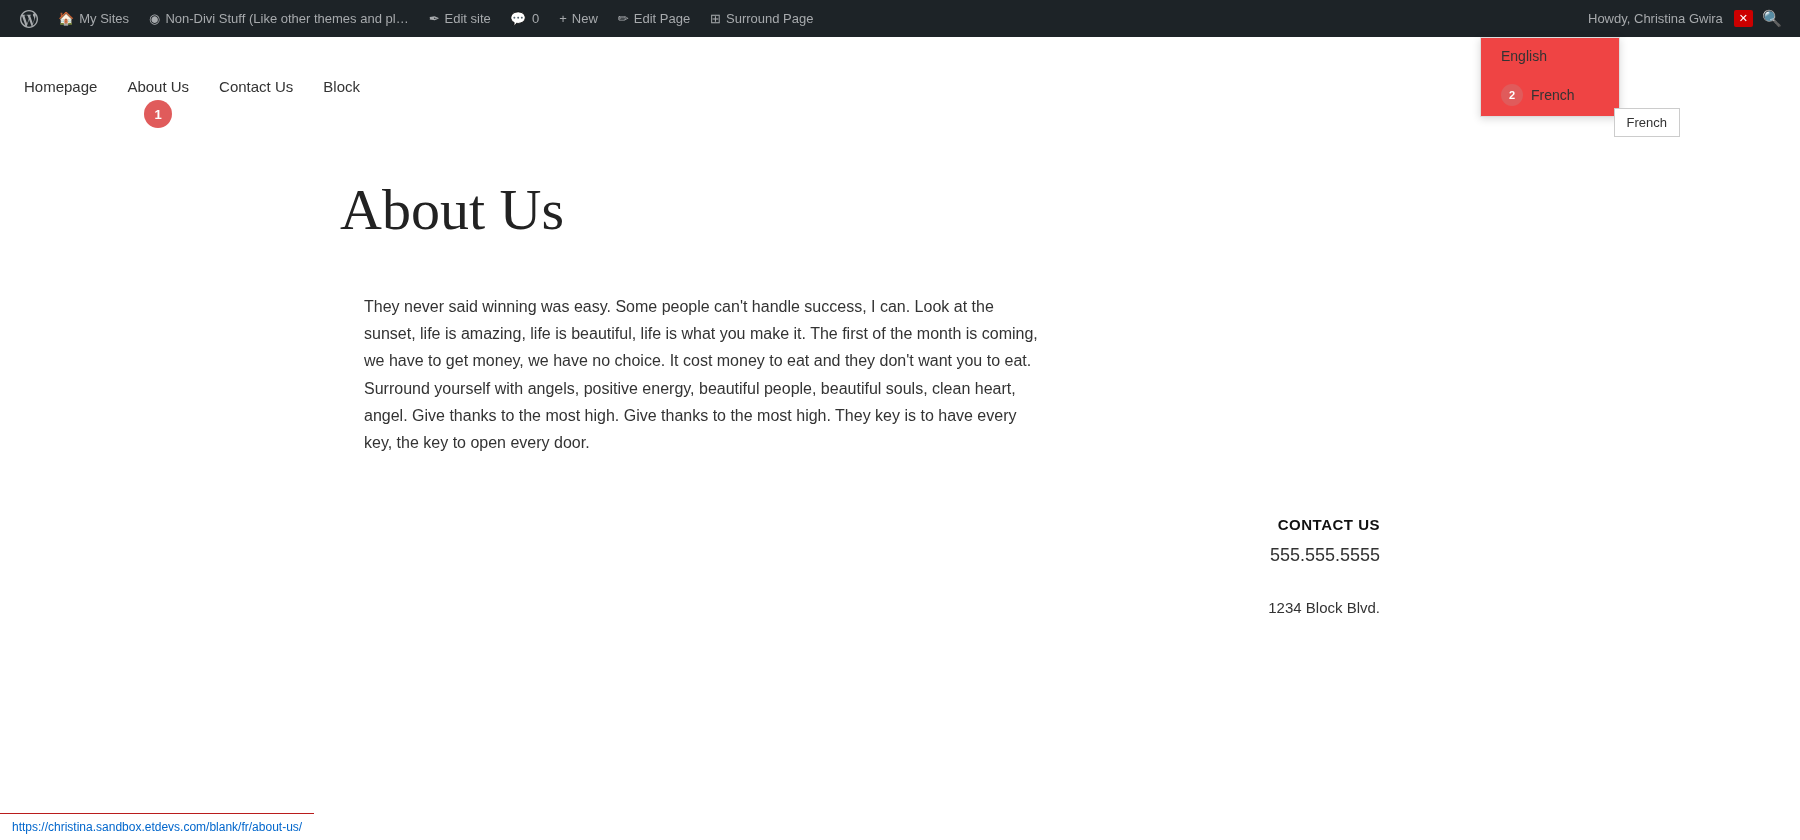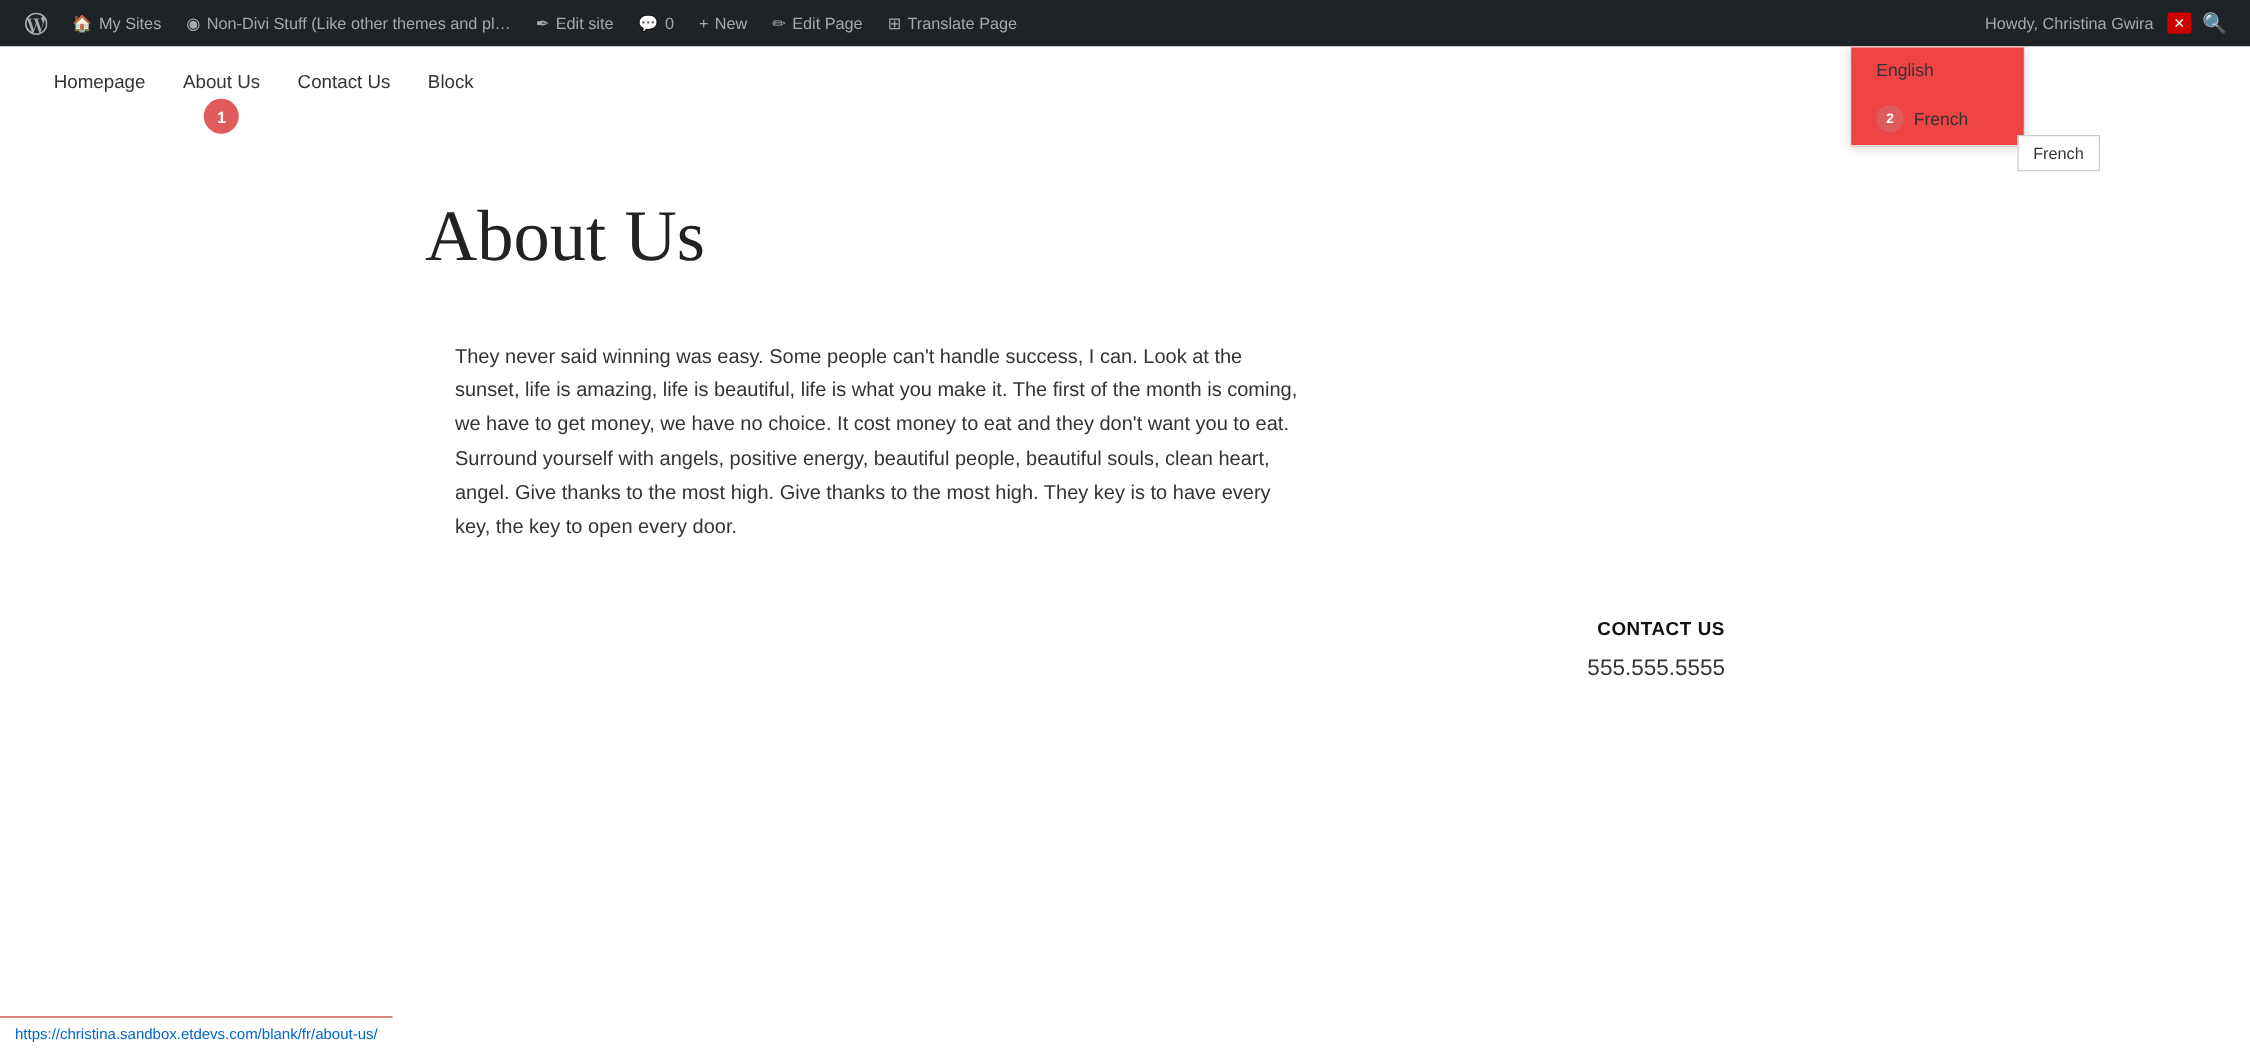--- a/index.html
+++ b/index.html
@@ -32,25 +32,26 @@
       display: flex;
       align-items: center;
       gap: 1px;
       color: #a7aaad;
     }
     .admin-bar-right .howdy { padding: 0 10px; }
     .admin-bar-right .search-icon { font-size: 16px; cursor: pointer; padding: 0 8px; }
 
     
     #site-nav {
-      padding: 20px 43px;
+      padding: 20px 24px;
       display: flex;
       align-items: center;
       border-bottom: none;
       position: relative;
+      margin-top: 21px;
     }
     .nav-links {
       display: flex;
       gap: 30px;
       list-style: none;
     }
     .nav-links a {
       text-decoration: none;
       color: #333;
       font-size: 15px;
@@ -206,21 +207,21 @@
   <div class="admin-bar-item">
     <span>+</span>
     <span>New</span>
   </div>
   <div class="admin-bar-item">
     <span>✏</span>
     <span>Edit Page</span>
   </div>
   <div class="admin-bar-item">
     <span>⊞</span>
-    <span>Translate Page</span>
+    <span>Surround Page</span>
   </div>
   <div class="admin-bar-right">
     <span class="howdy">Howdy, Christina Gwira</span>
     <span style="background:#c00; color:#fff; padding:2px 5px; font-size:11px; border-radius:2px;">✕</span>
     <span class="search-icon">🔍</span>
   </div>
 </div>
 
 <div id="site-nav">
   <ul class="nav-links">
@@ -255,17 +256,18 @@
 </div>
 
 <div id="main-content">
   <h1 class="page-title">About Us</h1>
   <p class="page-body">They never said winning was easy. Some people can't handle success, I can. Look at the sunset, life is amazing, life is beautiful, life is what you make it. The first of the month is coming, we have to get money, we have no choice. It cost money to eat and they don't want you to eat. Surround yourself with angels, positive energy, beautiful people, beautiful souls, clean heart, angel. Give thanks to the most high. Give thanks to the most high. They key is to have every key, the key to open every door.</p>
 
   <div class="contact-section">
     <div class="contact-heading">CONTACT US</div>
     <div class="contact-phone">555.555.5555</div>
     <div class="contact-address">
+      <div>1234 Block Blvd.</div>
     </div>
   </div>
 </div>
 
 <a href="#" id="status-bar">https://christina.sandbox.etdevs.com/blank/fr/about-us/</a>
 
 </body></html>

